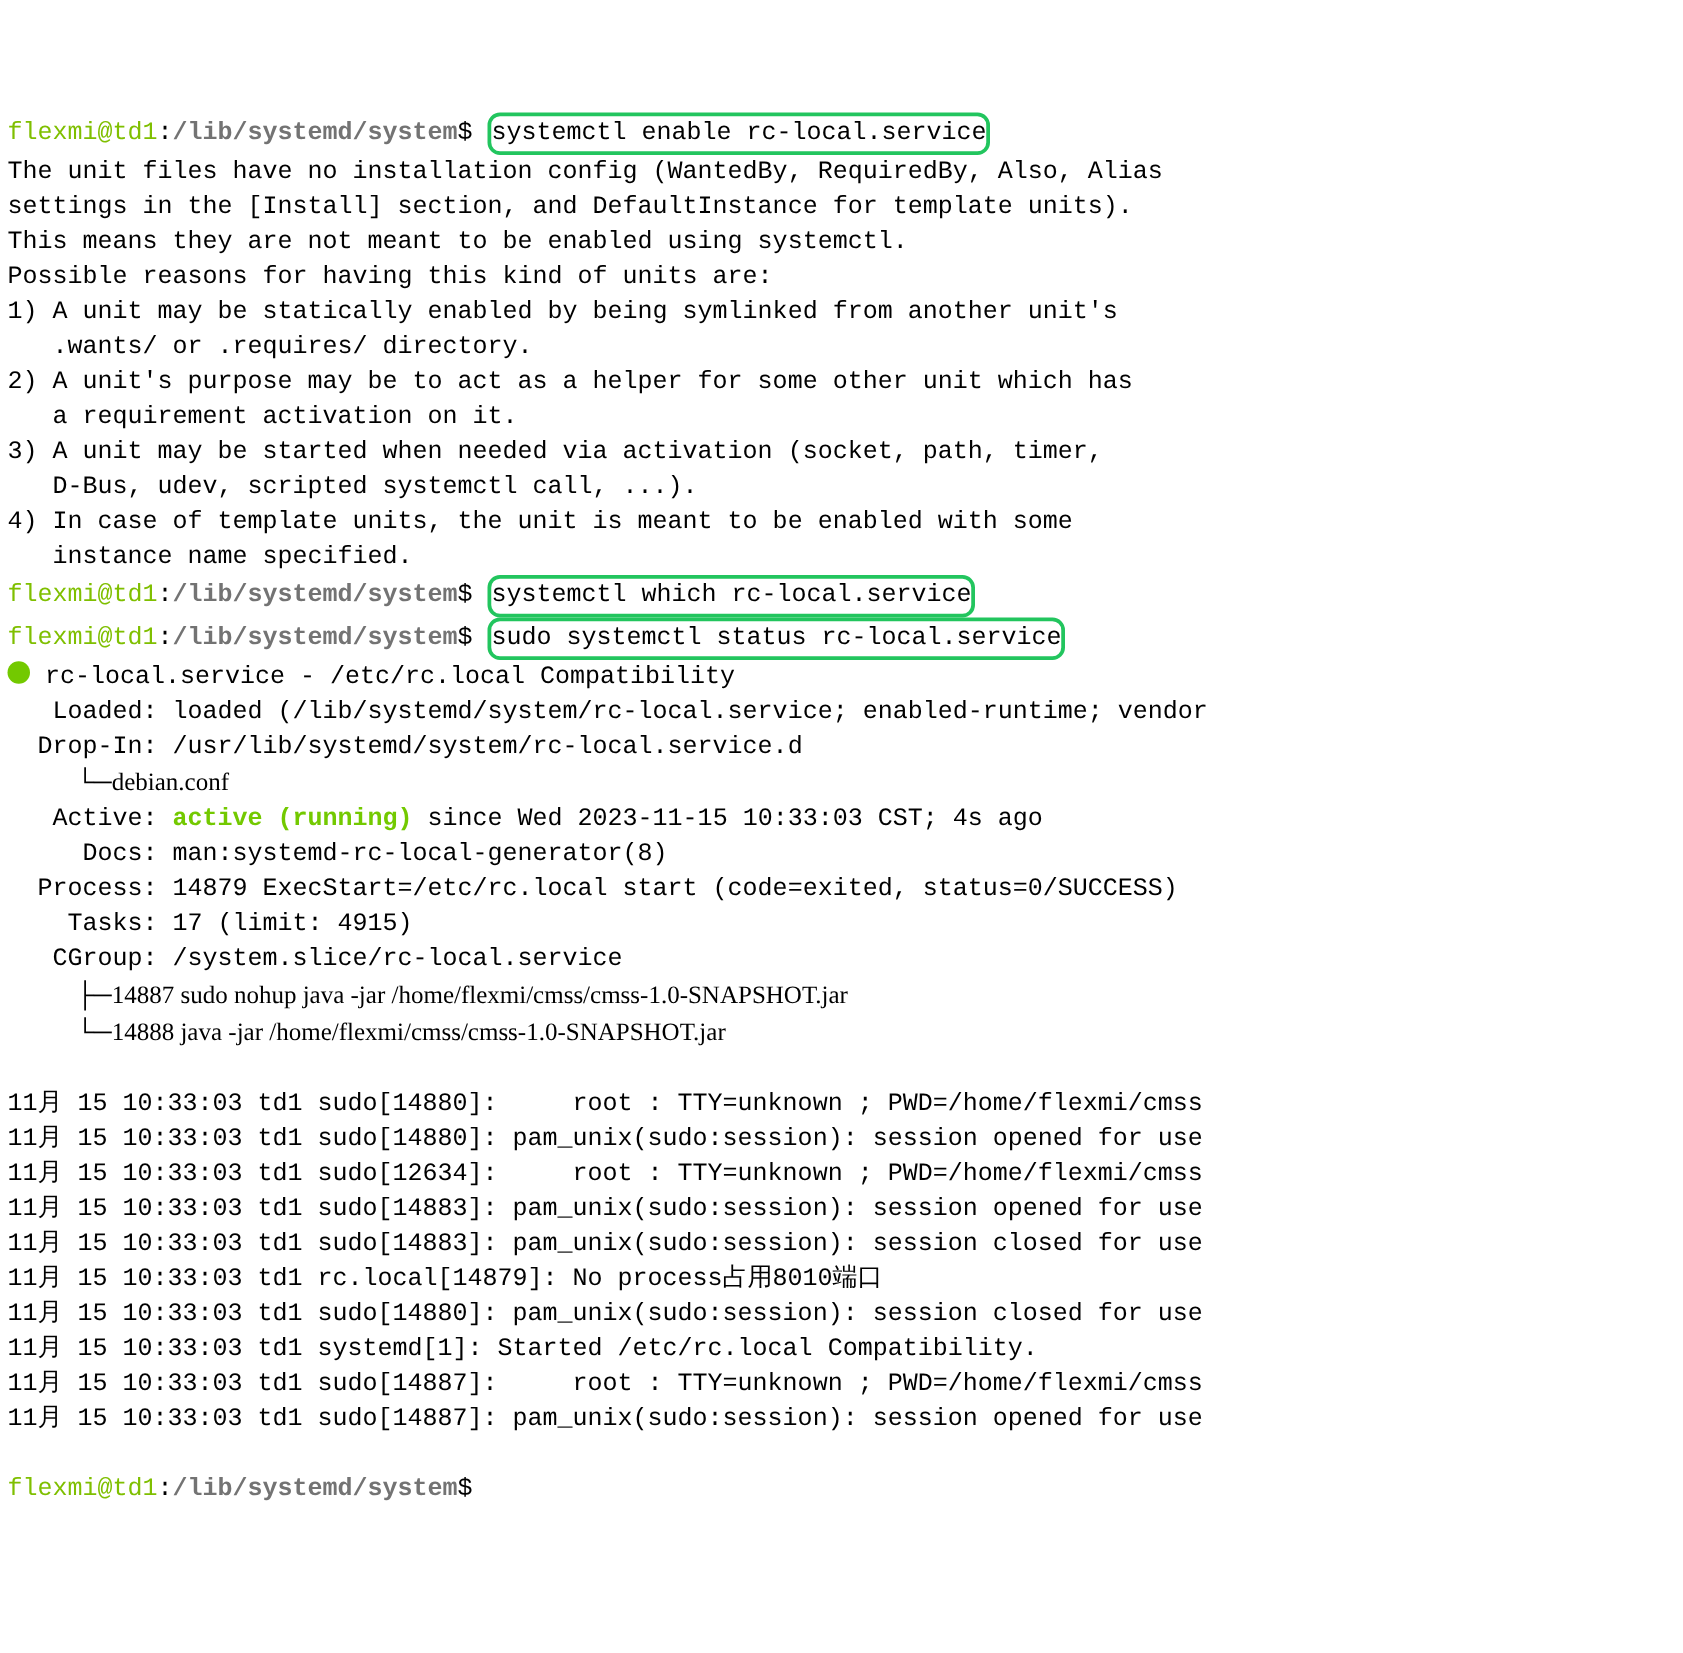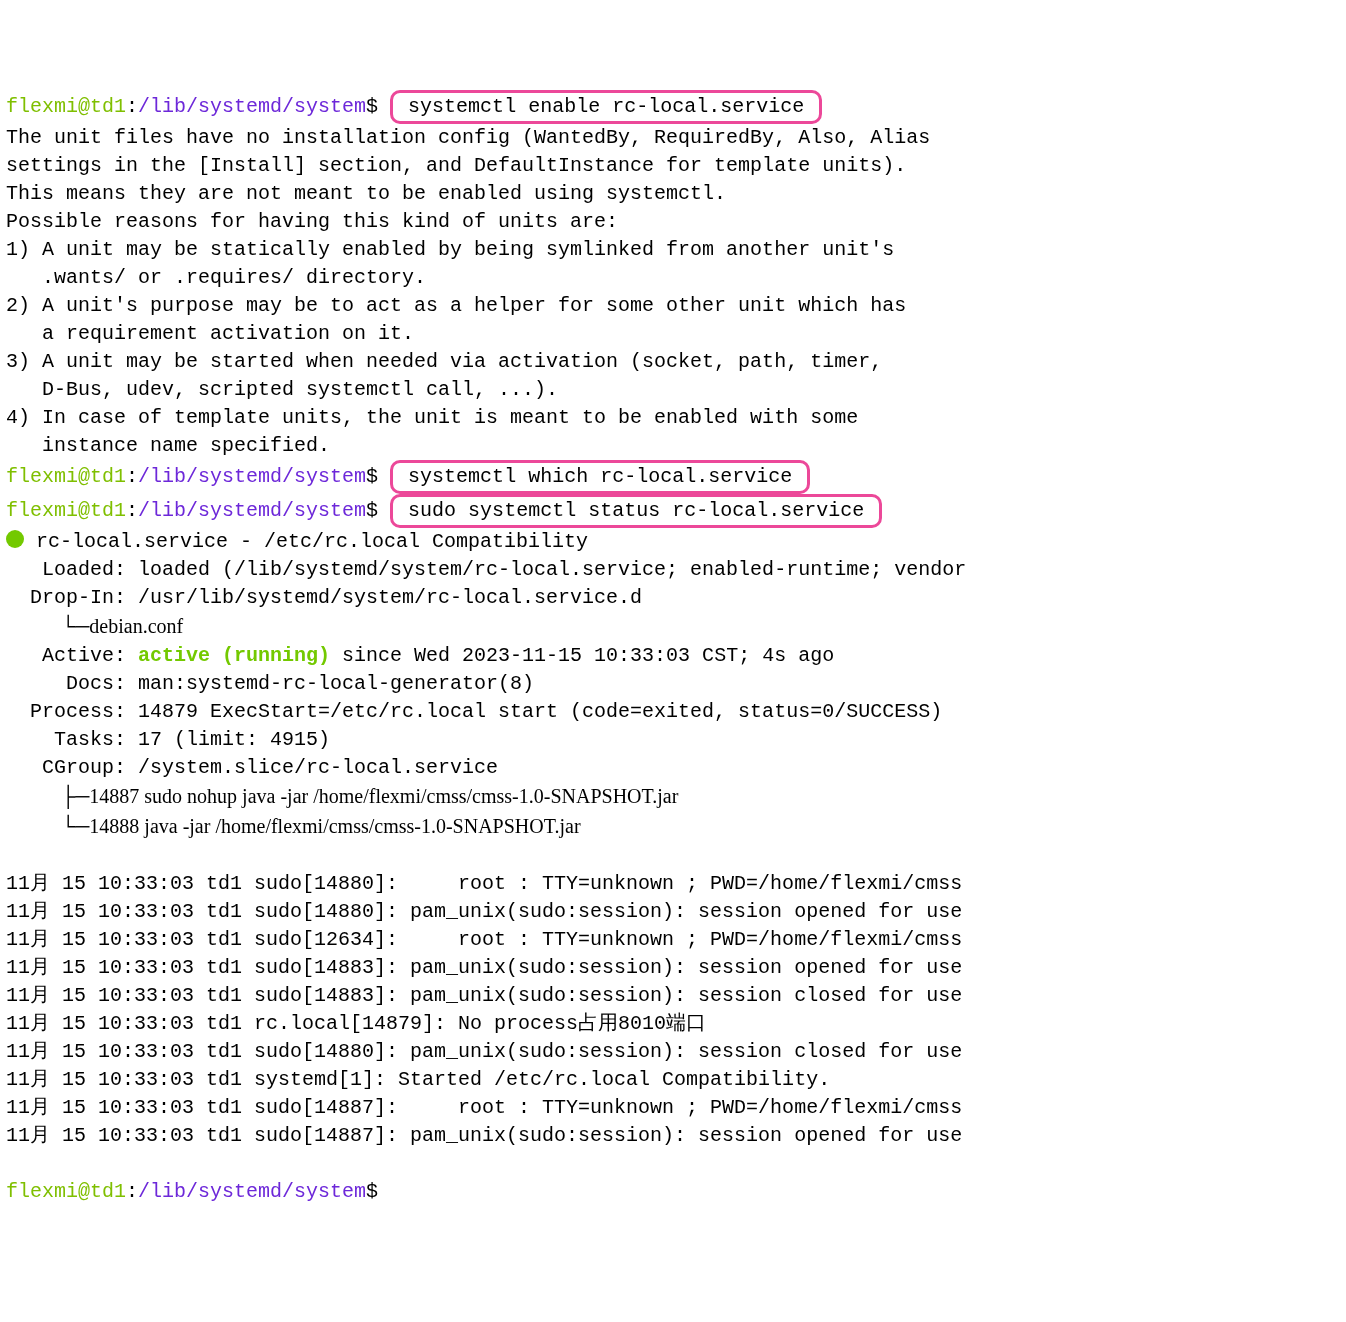--- a/index.html
+++ b/index.html
@@ -10,26 +10,26 @@
     font-family: "Courier New", Courier, monospace;
     font-size: 20px;
     line-height: 1.4;
     white-space: pre;
   }
   .term {
     padding: 6px;
     overflow-x: hidden;
   }
   .user { color: #7fbf00; font-weight: normal; }
-  .path { color: #6d28d9; font-weight: normal; }
+  .path { color: #737373; font-weight: bold; }
   .dollar { color: #000; }
   .hl {
-    border: 3px solid #ec4899;
+    border: 3px solid #22c55e;
     border-radius: 10px;
-    padding: 0 15px;
+    padding: 0 0;
     display: inline-block;
   }
   .dot {
     display: inline-block;
     width: 18px;
     height: 18px;
     border-radius: 50%;
     background: #73c900;
     vertical-align: -1px;
   }

